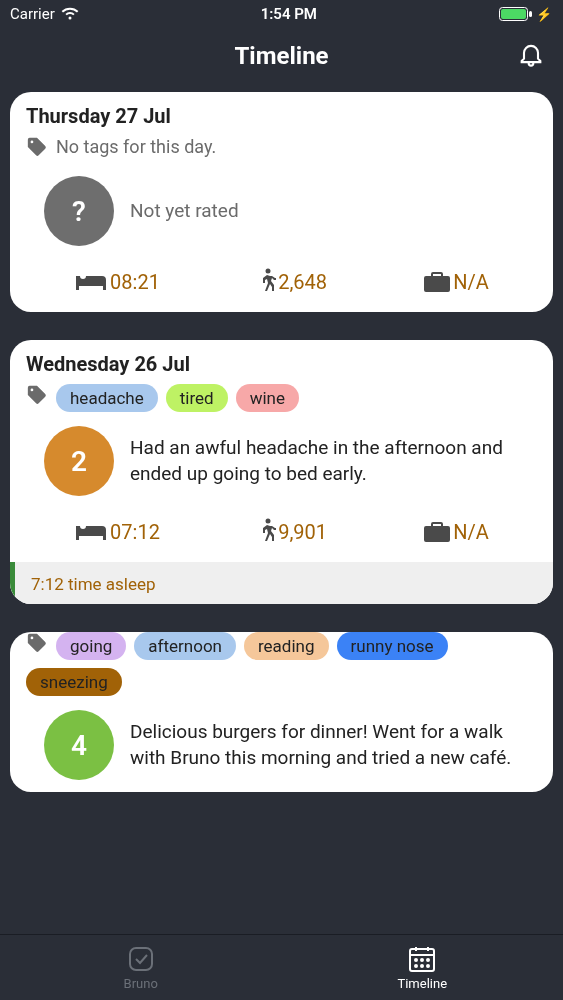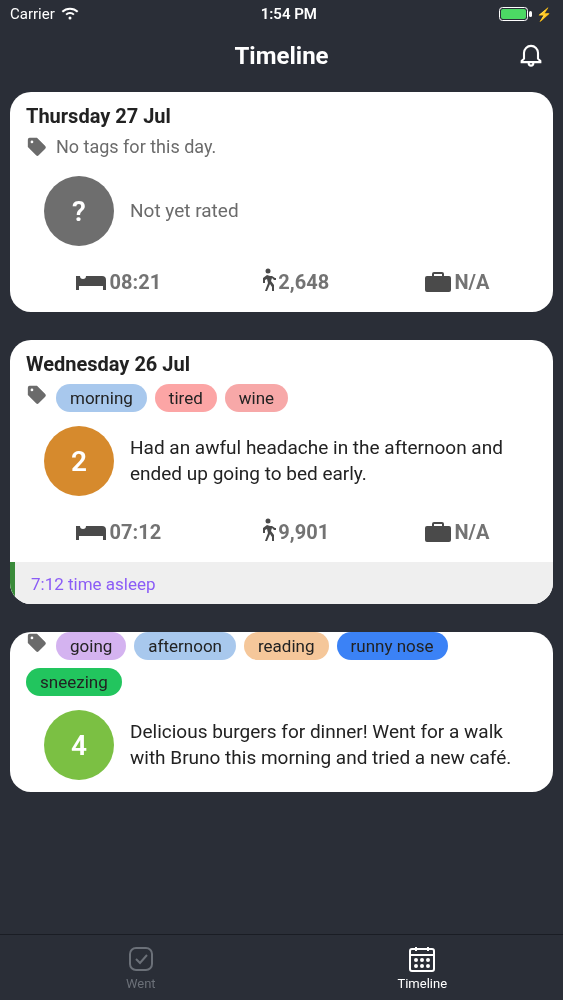--- a/index.html
+++ b/index.html
@@ -96,32 +96,32 @@
 .stats-row {
   display: flex;
   justify-content: space-around;
   align-items: center;
   padding: 10px 16px 16px 16px;
 }
 .stat {
   display: flex;
   align-items: center;
   gap: 2px;
-  color: #737373;
+  color: #a16207;
   font-size: 20px;
-  font-weight: 700;
+  font-weight: 400;
 }
 .stat svg { display: block; }
 .insight {
   background: #efefef;
   border-left: 5px solid #3a8b3a;
   padding: 10px 16px;
 }
 .insight-title { font-size: 18px; color: #222; }
-.insight-sub { font-size: 17px; color: #8b5cf6; margin-top: 2px; }
+.insight-sub { font-size: 17px; color: #a16207; margin-top: 2px; }
 .tab-bar {
   position: absolute;
   bottom: 0;
   left: 0;
   right: 0;
   height: 66px;
   background: #2a2e37;
   display: flex;
   border-top: 1px solid #1a1d24;
 }
@@ -218,22 +218,22 @@
   </div>
 
   <div class="card">
     <div class="card-header">Wednesday 26 Jul</div>
     <div class="tag-row">
       <span class="tag-icon">
         <svg width="22" height="22" viewBox="0 0 24 24" fill="#6b6b6b">
             <path d="M21 11l-9-9H4a2 2 0 00-2 2v8l9 9a2 2 0 002.8 0L21 13.8a2 2 0 000-2.8zM6.5 8A1.5 1.5 0 118 6.5 1.5 1.5 0 016.5 8z"></path>
           </svg>
       </span>
-      <span class="tag" style="background:#a8c8ed">morning</span>
-      <span class="tag" style="background:#fca5a5">tired</span>
+      <span class="tag" style="background:#a8c8ed">headache</span>
+      <span class="tag" style="background:#bef264">tired</span>
       <span class="tag" style="background:#f7a8a8">wine</span>
     </div>
     <div class="rating-row">
       <div class="rating-circle rating-orange">2</div>
       <div class="rating-text">Had an awful headache in the afternoon and ended up going to bed early.</div>
     </div>
     <div class="stats-row">
       <div class="stat">
         <span>
             <svg width="34" height="24" viewBox="0 0 34 24" fill="#4a4a4a">
@@ -269,39 +269,39 @@
     <div class="tag-row">
       <span class="tag-icon">
         <svg width="22" height="22" viewBox="0 0 24 24" fill="#6b6b6b">
             <path d="M21 11l-9-9H4a2 2 0 00-2 2v8l9 9a2 2 0 002.8 0L21 13.8a2 2 0 000-2.8zM6.5 8A1.5 1.5 0 118 6.5 1.5 1.5 0 016.5 8z"></path>
           </svg>
       </span>
       <span class="tag" style="background:#d4b3f0">going</span>
       <span class="tag" style="background:#a8c8ed">afternoon</span>
       <span class="tag" style="background:#f5c79a">reading</span>
       <span class="tag" style="background:#3b82f6">runny nose</span>
-      <span class="tag" style="background:#22c55e">sneezing</span>
+      <span class="tag" style="background:#a16207">sneezing</span>
     </div>
     <div class="rating-row">
       <div class="rating-circle rating-green">4</div>
       <div class="rating-text">Delicious burgers for dinner! Went for a walk with Bruno this morning and tried a new café.</div>
     </div>
   </div>
 
 </div>
 
 <div class="tab-bar">
   <div class="tab">
     <span>
         <svg width="30" height="30" viewBox="0 0 30 30" fill="none" stroke="#6b7078" stroke-width="2">
           <rect x="4" y="4" width="22" height="22" rx="6"></rect>
           <path d="M10 15l4 4 7-8"></path>
         </svg>
       </span>
-    <span>Went</span>
+    <span>Bruno</span>
   </div>
   <div class="tab active">
     <span>
         <svg width="30" height="30" viewBox="0 0 30 30" fill="none" stroke="#fff" stroke-width="2">
           <rect x="3" y="5" width="24" height="22" rx="2"></rect>
           <line x1="3" y1="11" x2="27" y2="11"></line>
           <line x1="9" y1="3" x2="9" y2="7"></line>
           <line x1="21" y1="3" x2="21" y2="7"></line>
           <circle cx="9" cy="16" r="1" fill="#fff"></circle>
           <circle cx="15" cy="16" r="1" fill="#fff"></circle>

